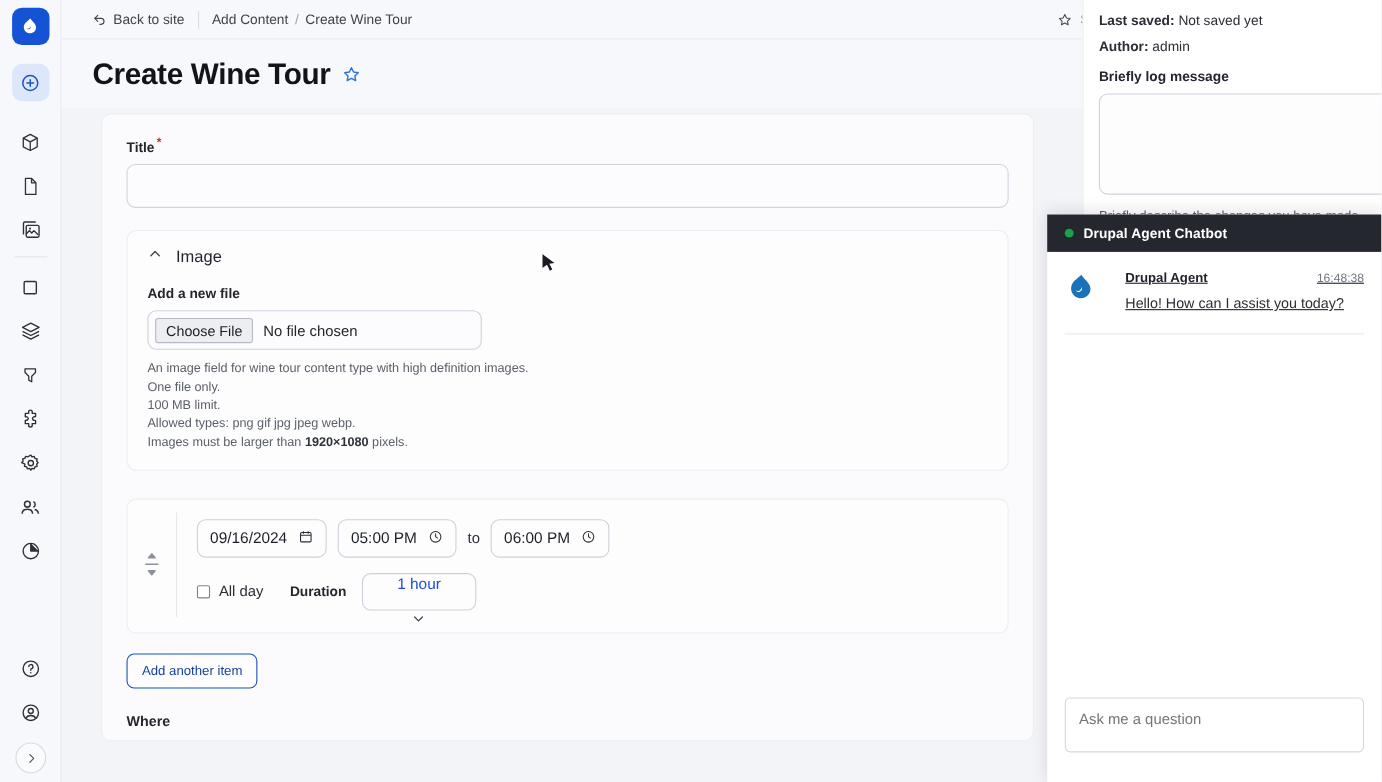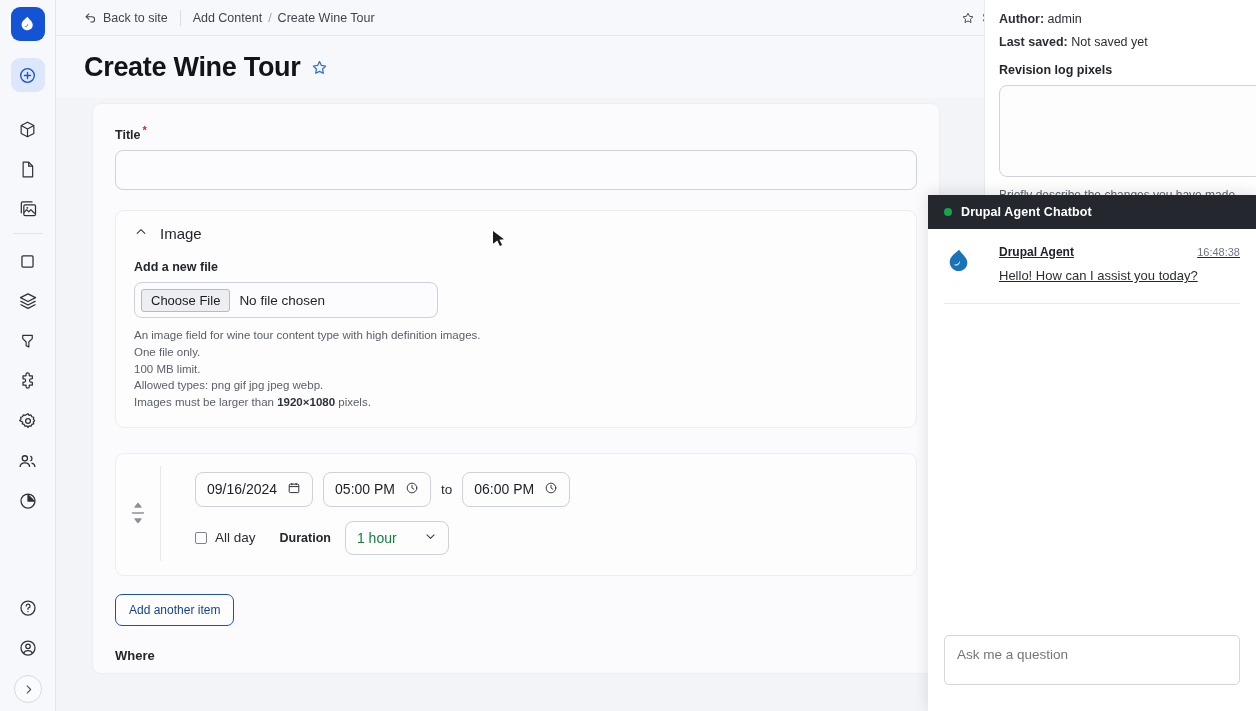--- a/index.html
+++ b/index.html
@@ -138,41 +138,41 @@
   .when-head {
     background: #d9e5f9; color: #1c3d91;
     font-size: 15px; font-weight: 700;
     padding: 15px 0 15px 20px;
   }
   .when-row { display: flex; align-items: stretch; padding: 12px 0 14px 0; }
   .drag-handle {
     width: 44px; display: flex; align-items: center; justify-content: center;
     color: #8b9099; cursor: grab;
   }
-  .when-fields { border-left: 1px solid #e6e8ee; padding: 6px 0 6px 34px; flex: 1; }
+  .when-fields { border-left: 1px solid #e6e8ee; padding: 6px 0 6px 18px; flex: 1; }
   .dt-line { display: flex; align-items: center; gap: 10px; }
   .dt-box {
     display: inline-flex; align-items: center; gap: 10px;
     border: 1px solid #cdd1db; border-radius: 8px; background: #fdfdfe;
     height: 35px; padding: 0 11px; font-size: 14px; color: #1c1f25;
     cursor: pointer;
   }
   .to-word { font-size: 13.5px; color: #2a2d34; }
   .opt-line { display: flex; align-items: center; gap: 14px; margin-top: 14px; }
   .chk-box {
     width: 12px; height: 12px; border: 1.3px solid #7e838d;
     border-radius: 2px; background: #fff; display: inline-block;
   }
   .allday { display: flex; align-items: center; gap: 8px; font-size: 13.5px; color: #2a2d34; cursor: pointer; }
   .dur-label { font-size: 12.5px; font-weight: 700; color: #23262c; margin-left: 10px; }
   .select-box {
     display: inline-flex; align-items: center; justify-content: space-between;
     border: 1px solid #cdd1db; border-radius: 8px; background: #fdfdfe;
     height: 34px; min-width: 104px; padding: 0 11px; font-size: 14px;
-    color: #15803d; gap: 18px; cursor: pointer;
+    color: #1d4ed8; gap: 18px; cursor: pointer; flex-direction: column;
   }
 
   .add-another {
     margin: 18px 0 0 0; display: inline-block;
     border: 1px solid #1b4fbc; border-radius: 7px;
     background: #fdfdfe; color: #14419c;
     font-size: 12px; padding: 8px 13px; cursor: pointer;
     font-family: "Liberation Sans", sans-serif;
   }
   .where-label { margin-top: 22px; font-size: 13px; font-weight: 700; color: #23262c; }
@@ -187,21 +187,21 @@
   .meta-line b { font-weight: 700; }
   .rev-label { font-size: 12.5px; font-weight: 700; color: #23262c; margin: 14px 0 8px 0; }
   .rev-area {
     width: 268px; height: 92px; border: 1px solid #cfd3dd; border-radius: 8px;
     background: #fdfdfe;
   }
   .rev-help { font-size: 12px; color: #5b6069; margin-top: 7px; }
 
   
   .chatbot {
-    position: absolute; right: 0; top: 195px; width: 328px; height: 516px;
+    position: absolute; right: 0; top: 195px; width: 304px; height: 516px;
     background: #ffffff; box-shadow: 0 -2px 14px rgba(20,24,40,.13);
     display: flex; flex-direction: column;
   }
   .chat-head {
     height: 34px; background: #24282e; display: flex; align-items: center;
     gap: 9px; padding: 0 16px; color: #fff;
   }
   .dot { width: 8px; height: 8px; border-radius: 50%; background: #17a34a; display: inline-block; }
   .chat-title { font-size: 12.5px; font-weight: 700; letter-spacing: .1px; }
   .chat-body { flex: 1; padding: 16px 16px 0 16px; overflow: hidden; }
@@ -490,28 +490,28 @@
     </div>
 
     <span class="cursor-arrow">
       <svg width="12" height="18" viewBox="0 0 12 18" fill="#1a1c20">
         <path d="M0 0l11 8.2-4.6.5 2.7 5.4-2.2 1L4.3 9.6 0 12.7z"></path>
       </svg>
     </span>
 
     <div class="rightbar">
       <div class="meta-line">
+        <b>Last saved:</b>
+        <span>Not saved yet</span>
+      </div>
+      <div class="meta-line">
         <b>Author:</b>
         <span>admin</span>
       </div>
-      <div class="meta-line">
-        <b>Last saved:</b>
-        <span>Not saved yet</span>
-      </div>
-      <div class="rev-label">Revision log pixels</div>
+      <div class="rev-label">Briefly log message</div>
       <textarea class="rev-area" style=""></textarea>
       <div class="rev-help">Briefly describe the changes you have made.</div>
     </div>
 
     <div class="chatbot">
       <div class="chat-head">
         <span class="dot"></span>
         <span class="chat-title">Drupal Agent Chatbot</span>
       </div>
       <div class="chat-body">

